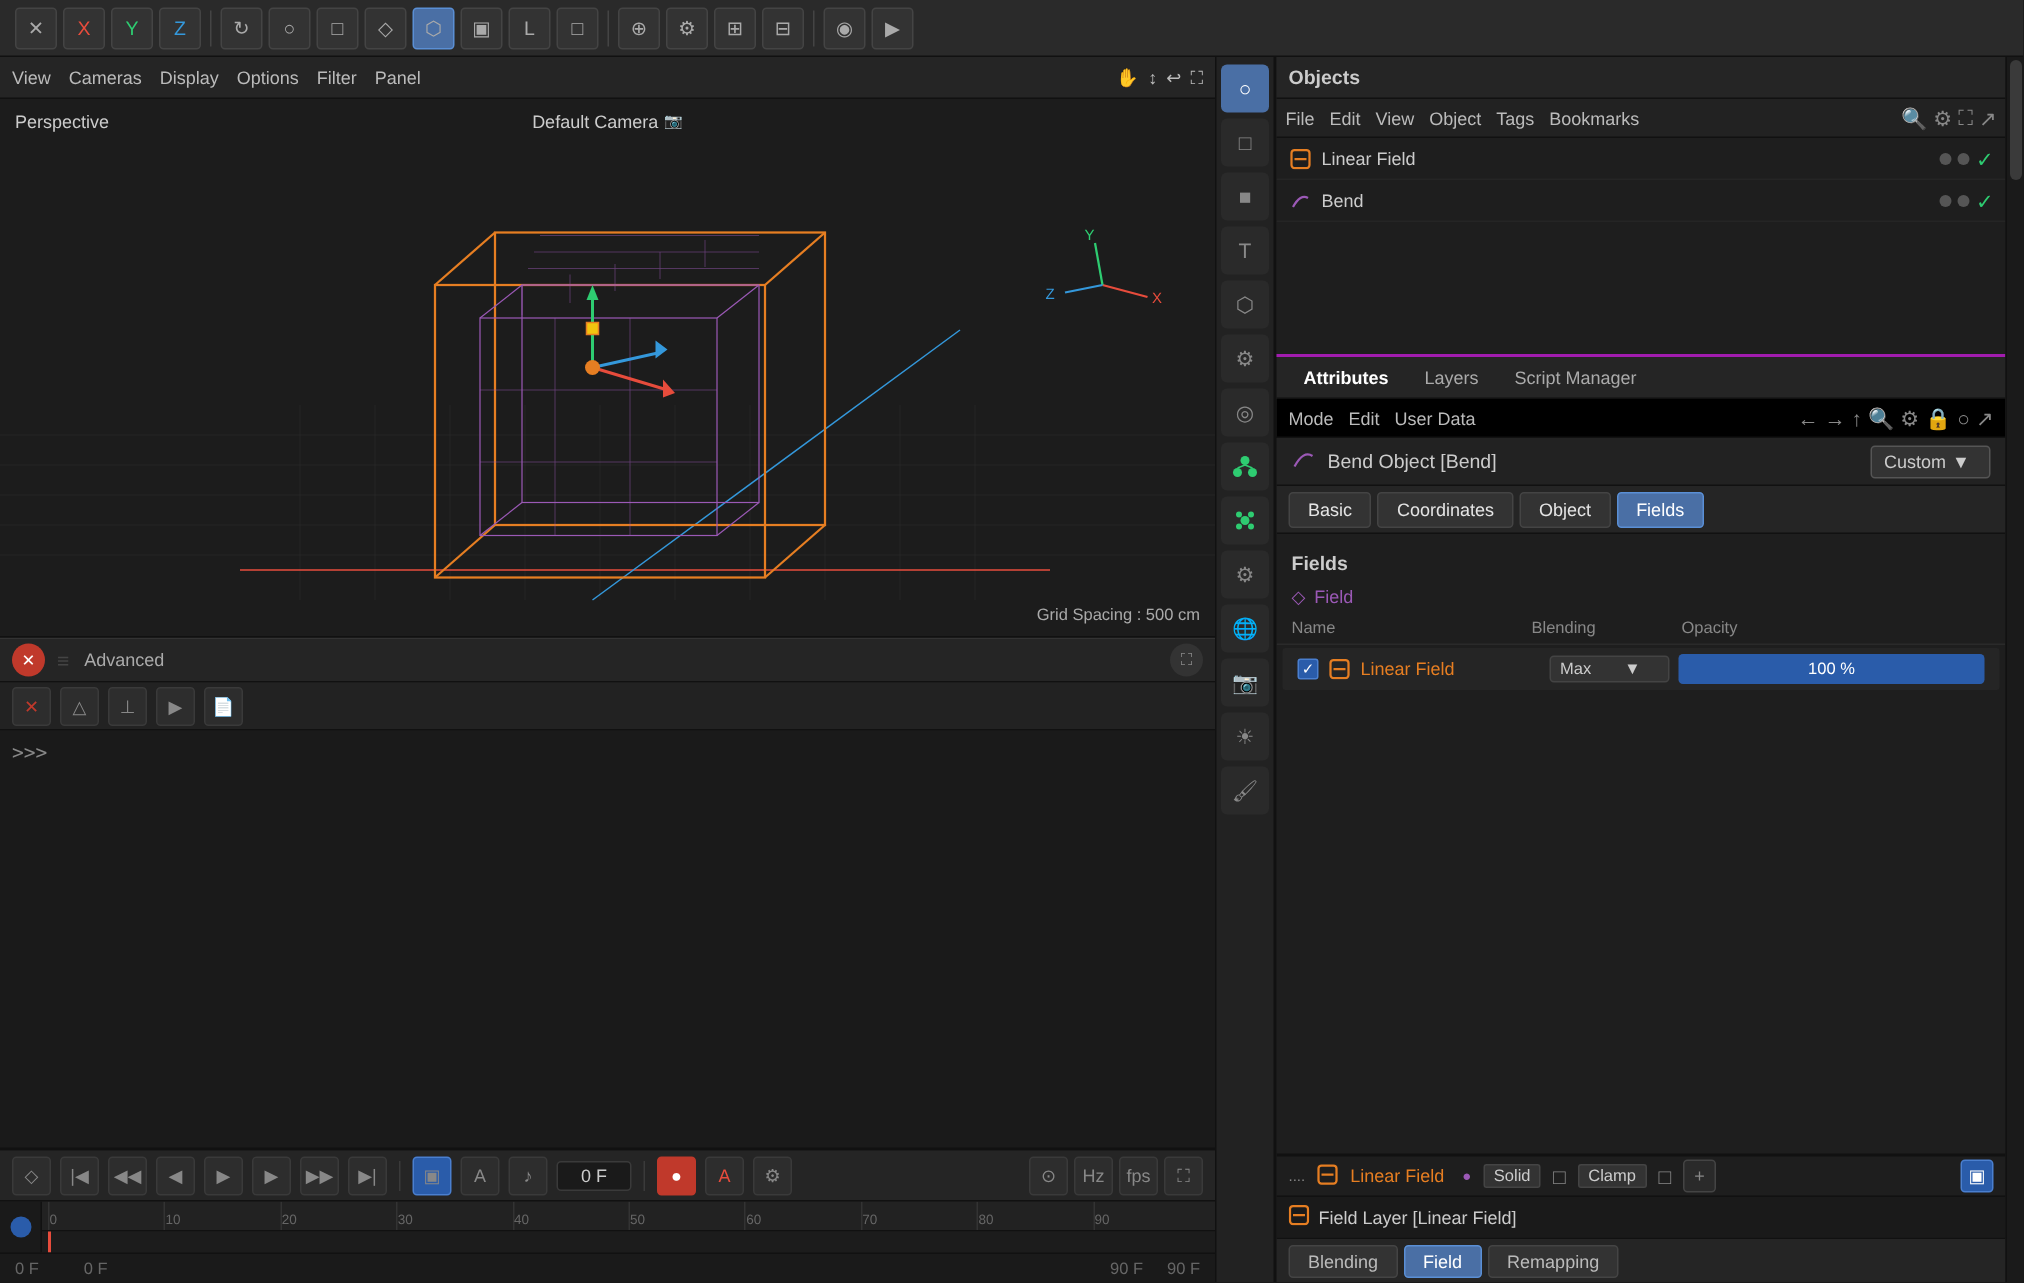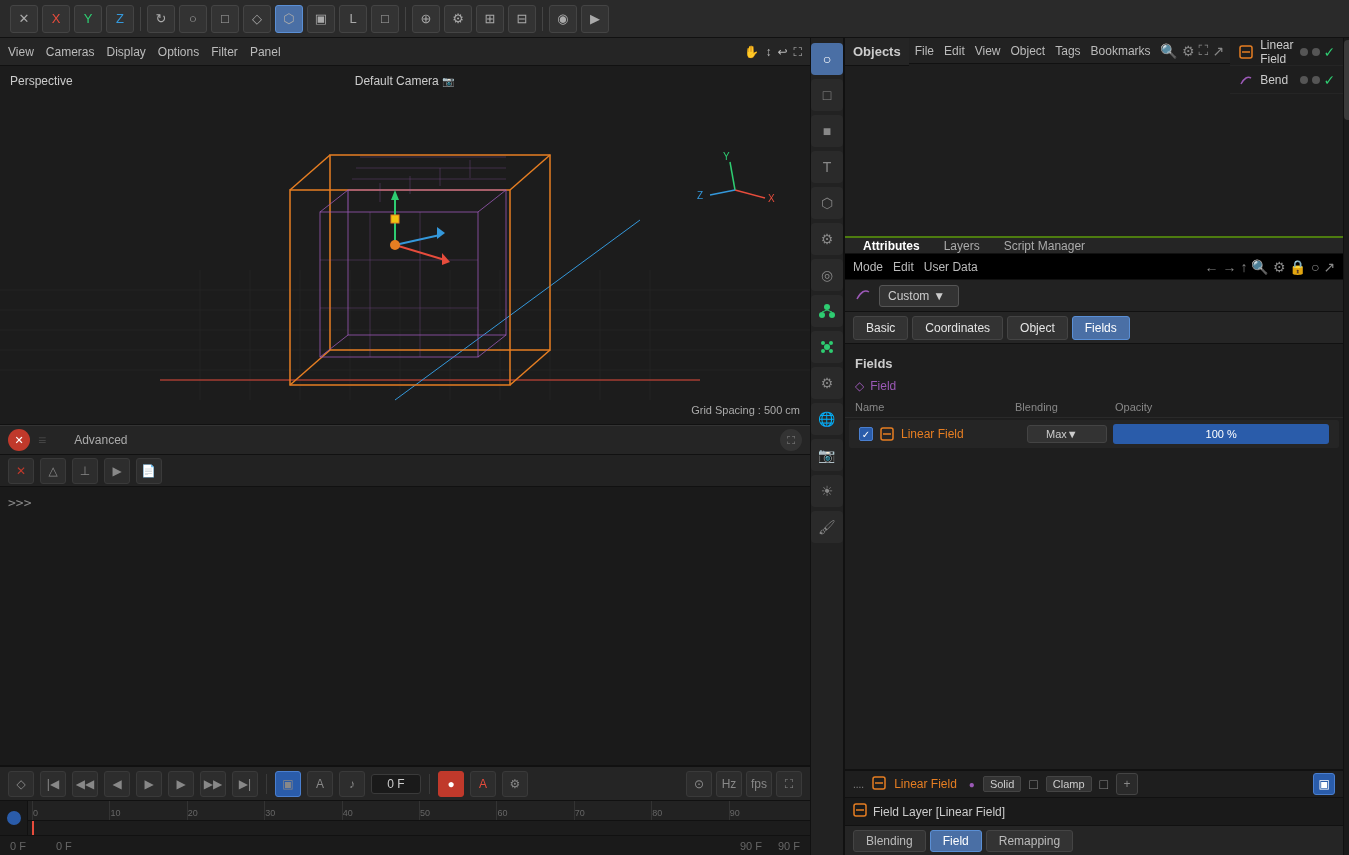--- a/index.html
+++ b/index.html
@@ -122,21 +122,21 @@
       display: flex;
       align-items: center;
       padding: 0 8px;
       gap: 8px;
       border-bottom: 1px solid #111;
       border-top: 1px solid #333;
     }
     .console-header-title {
       color: #aaa;
       font-size: 12px;
-      margin-left: 20px;
+      margin-left: 2px;
     }
     .console-close-btn {
       width: 22px; height: 22px;
       border-radius: 50%;
       background: #c0392b;
       display: flex; align-items: center; justify-content: center;
       color: #fff;
       font-size: 11px;
       cursor: pointer;
     }
@@ -173,22 +173,23 @@
       display: flex;
       flex-direction: column;
       background: #1e1e1e;
       border-left: 1px solid #111;
     }
 
     
     .objects-panel {
       height: 200px;
       flex-shrink: 0;
-      border-bottom: 2px solid #4d7c0f;
-      display: flex;
+      border-bottom: 2px solid #a21caf;
+      display: flex;
+      flex-direction: column;
     }
     .objects-title-bar {
       background: #252525;
       height: 28px;
       display: flex;
       align-items: center;
       padding: 0 8px;
       font-size: 13px;
       color: #ccc;
       font-weight: bold;
@@ -278,21 +279,21 @@
 
     
     .attributes-panel {
       flex: 1;
       display: flex;
       flex-direction: column;
       overflow: hidden;
     }
     .attr-tabs {
       background: #252525;
-      height: 16px;
+      height: 28px;
       display: flex;
       align-items: center;
       padding: 0 8px;
       gap: 4px;
       border-bottom: 1px solid #111;
     }
     .attr-tab {
       padding: 4px 10px;
       color: #aaa;
       cursor: pointer;
@@ -434,26 +435,26 @@
     }
     .field-name-text {
       color: #e67e22;
       font-size: 12px;
       width: 120px;
     }
     .blend-dropdown {
       background: #333;
       border: 1px solid #444;
       border-radius: 3px;
-      padding: 2px 18px;
+      padding: 2px 6px;
       color: #ccc;
       font-size: 11px;
       display: flex;
       align-items: center;
-      gap: 0;
+      gap: 22px;
       cursor: pointer;
       width: 80px;
     }
     .opacity-bar {
       flex: 1;
       height: 20px;
       background: linear-gradient(to right, #2a5caa 0%, #2a5caa 100%);
       border-radius: 3px;
       display: flex;
       align-items: center;
@@ -994,20 +995,21 @@
             <span>○</span>
             <span>↗</span>
           </div>
         </div>
         <div class="attr-object-row">
           <span class="attr-object-icon">
             <svg width="16" height="16" viewBox="0 0 16 16">
               <path d="M2 13 Q8 2 14 6" fill="none" stroke="#9b59b6" stroke-width="1.5"></path>
             </svg>
           </span>
+          <span class="attr-object-name">Bend Object [Bend]</span>
           <div class="attr-dropdown">
             <span>Custom</span>
             <span>▼</span>
           </div>
         </div>
         <div class="attr-prop-tabs">
           <button class="prop-tab">Basic</button>
           <button class="prop-tab">Coordinates</button>
           <button class="prop-tab">Object</button>
           <button class="prop-tab active">Fields</button>

